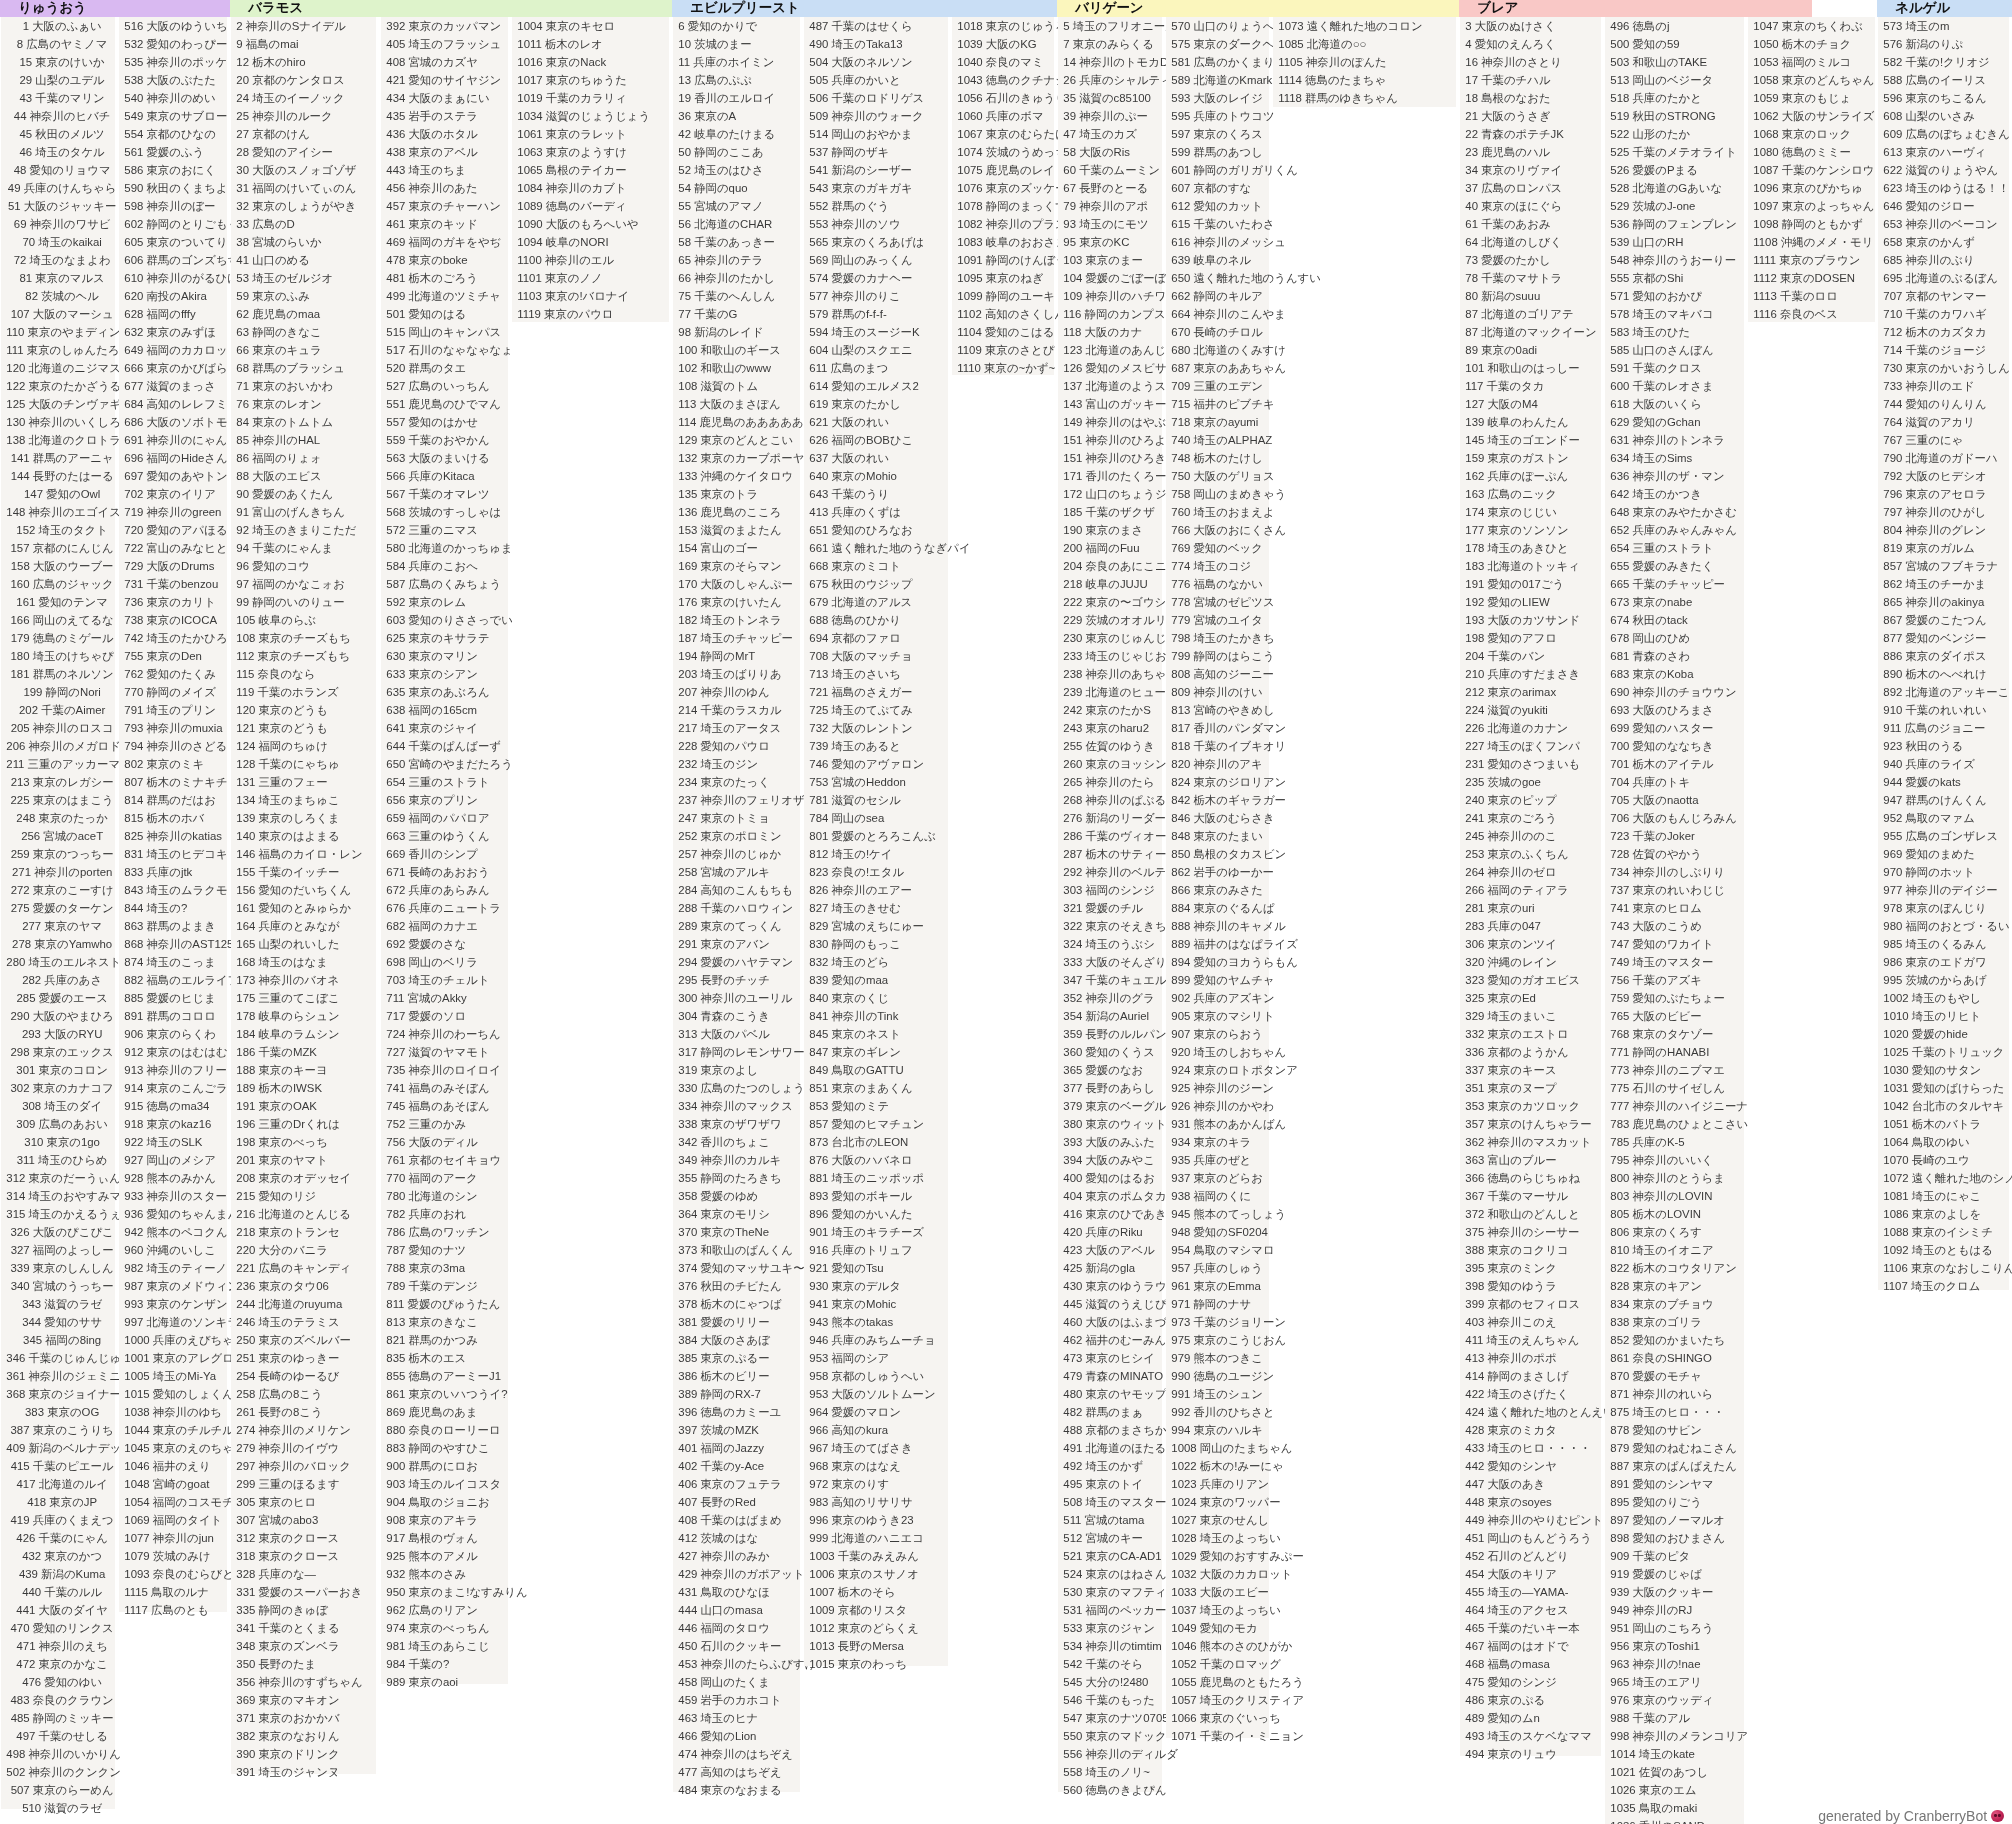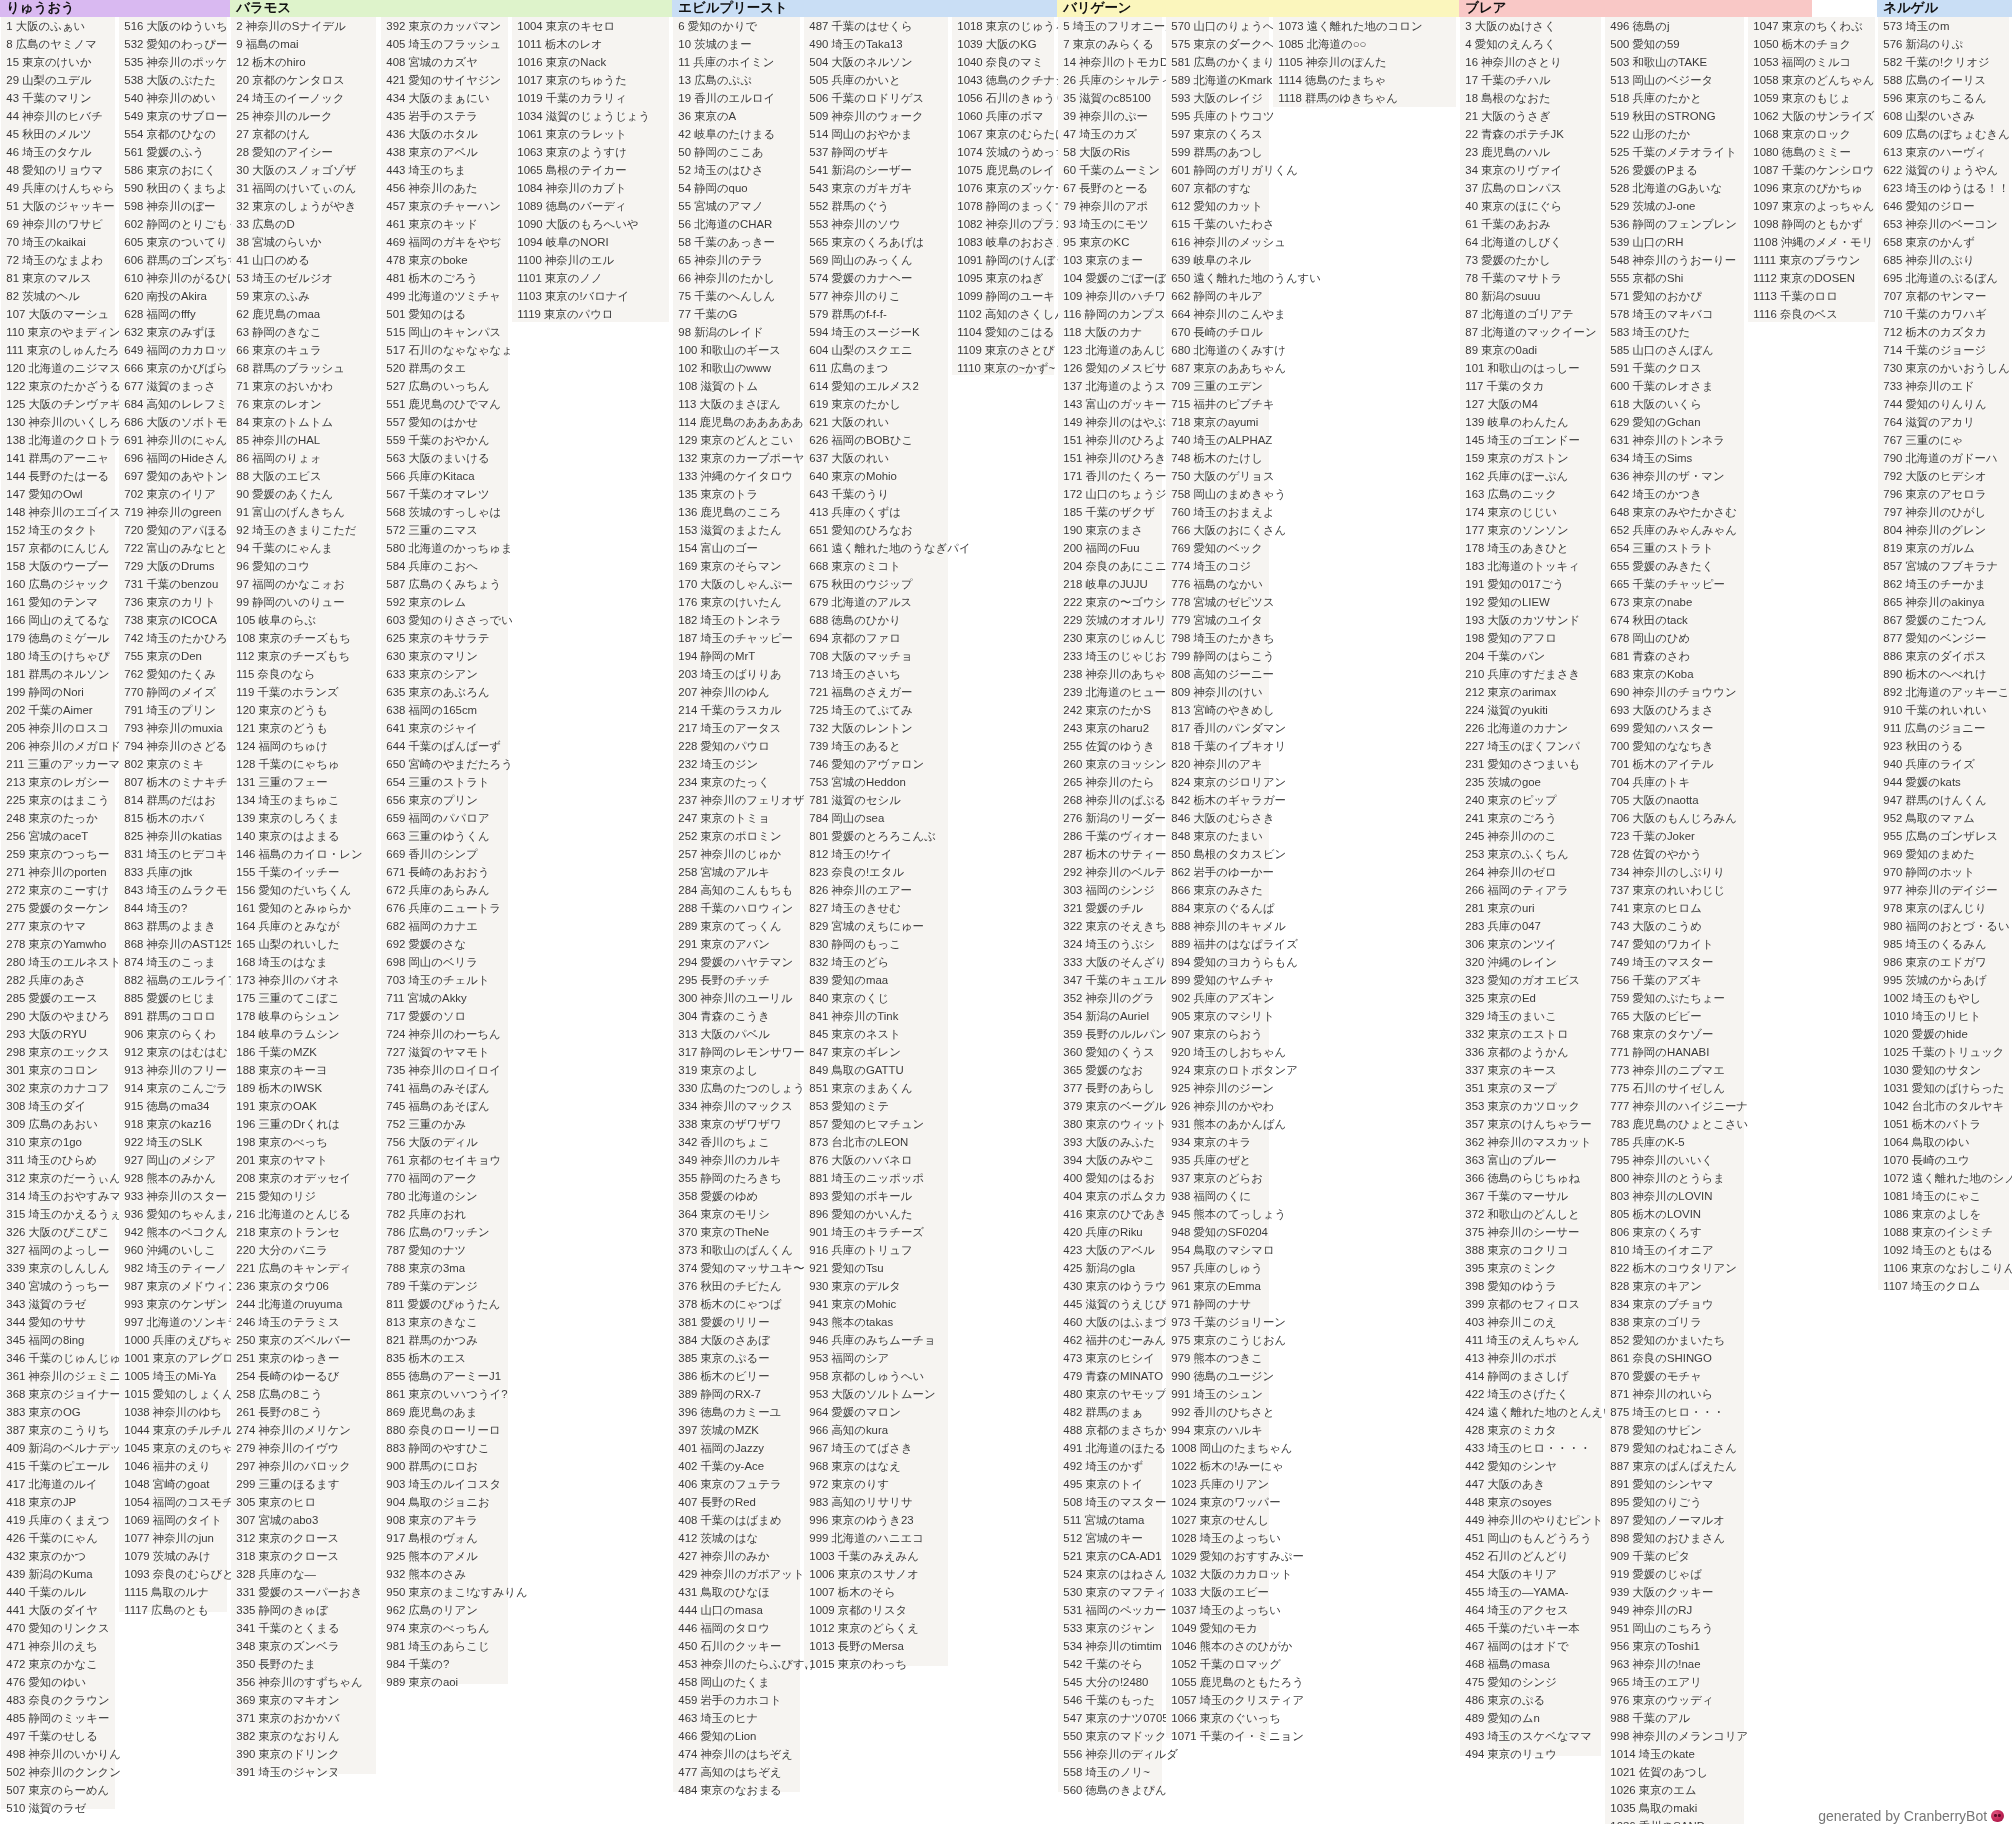--- a/index.html
+++ b/index.html
@@ -1,19 +1,19 @@
 <!DOCTYPE html>
 <html style="font-size:12.6px"><head>
 <meta charset="utf-8">
 <style>
   html,body{margin:0;padding:0;}
   body{font-family:"Liberation Sans","DejaVu Sans",sans-serif;background:#ffffff;}
   #canvas{position:relative;width:2013px;height:1825px;background:#ffffff;overflow:hidden;}
   .band{position:absolute;top:0;height:17.3px;}
-  .band-label{font-weight:bold;font-size:13.4px;line-height:16.5px;padding-left:6.3px;color:#111;white-space:nowrap;display:block;}
+  .band-label{font-weight:bold;font-size:13.4px;line-height:16.5px;padding-left:6.3px;color:#111;white-space:nowrap;display:block;margin-left:12px;}
   .col{position:absolute;top:17.3px;}
   .col-bg{position:absolute;top:0;left:0.8px;right:3.1px;background:#f6f4f1;}
   .cell{position:relative;height:18px;line-height:18px;font-size:11.4px;color:#3a3a3a;padding-left:6.3px;white-space:nowrap;}
   #footer{position:absolute;top:1808px;right:9.4px;display:flex;align-items:center;gap:3.9px;}
   #credit{font-size:14px;color:#777;}
   .logo{width:12.6px;height:12.6px;border-radius:50%;background:radial-gradient(circle at 35% 30%,#e0557f 0%,#c02455 55%,#8e1440 100%);position:relative;display:inline-block;}
   .logo:after{content:"";position:absolute;left:3.1px;top:4.7px;width:2.4px;height:2.4px;border-radius:50%;background:#5d0d28;box-shadow:3.9px 0 0 #5d0d28;}
 </style>
 </head>
 <body>
@@ -33,21 +33,21 @@
         <span class="band-label">バリゲーン</span>
       </div>
       <div class="band" style="left: 1459px; width: 353px; background: rgb(249, 200, 198);">
         <span class="band-label">ブレア</span>
       </div>
       <div class="band" style="left: 1877px; width: 135px; background: rgb(201, 222, 245);">
         <span class="band-label">ネルゲル</span>
       </div>
     </div>
   <div id="cols">
-      <div class="col" style="left: 0px; width: 118px;">
+      <div class="col" style="left: 0px; width: 118px; text-align: center;">
         <div class="col-bg" style="height: 1792px;"></div>
         <div class="cell">1 大阪のふぁい</div>
         <div class="cell">8 広島のヤミノマ</div>
         <div class="cell">15 東京のけいか</div>
         <div class="cell">29 山梨のユデル</div>
         <div class="cell">43 千葉のマリン</div>
         <div class="cell">44 神奈川のヒバチ</div>
         <div class="cell">45 秋田のメルツ</div>
         <div class="cell">46 埼玉のタケル</div>
         <div class="cell">48 愛知のリョウマ</div>

